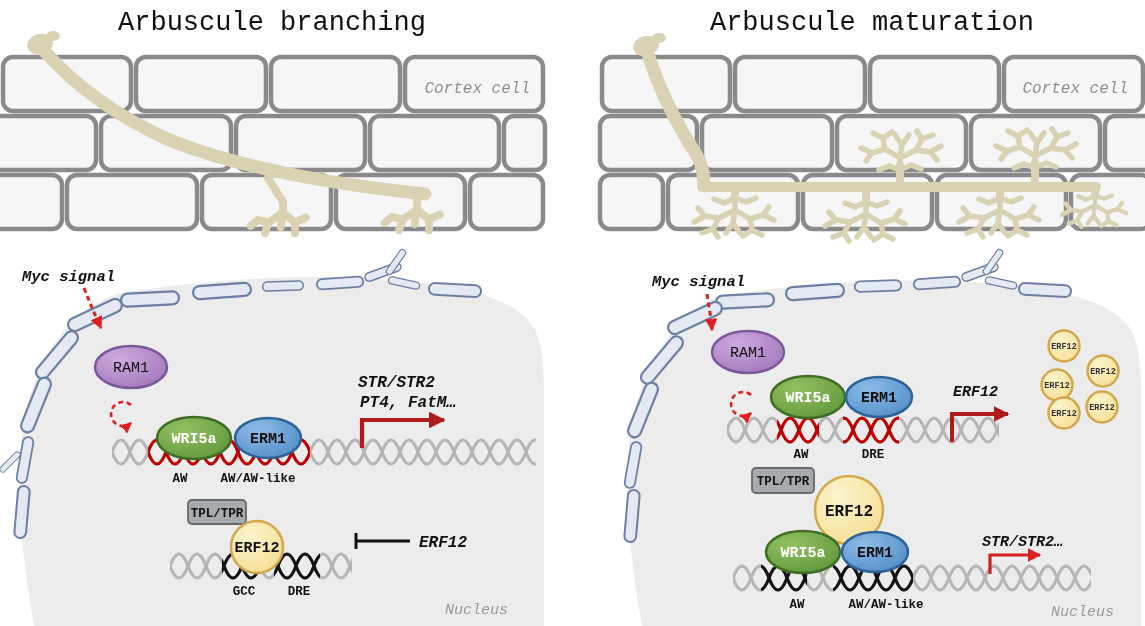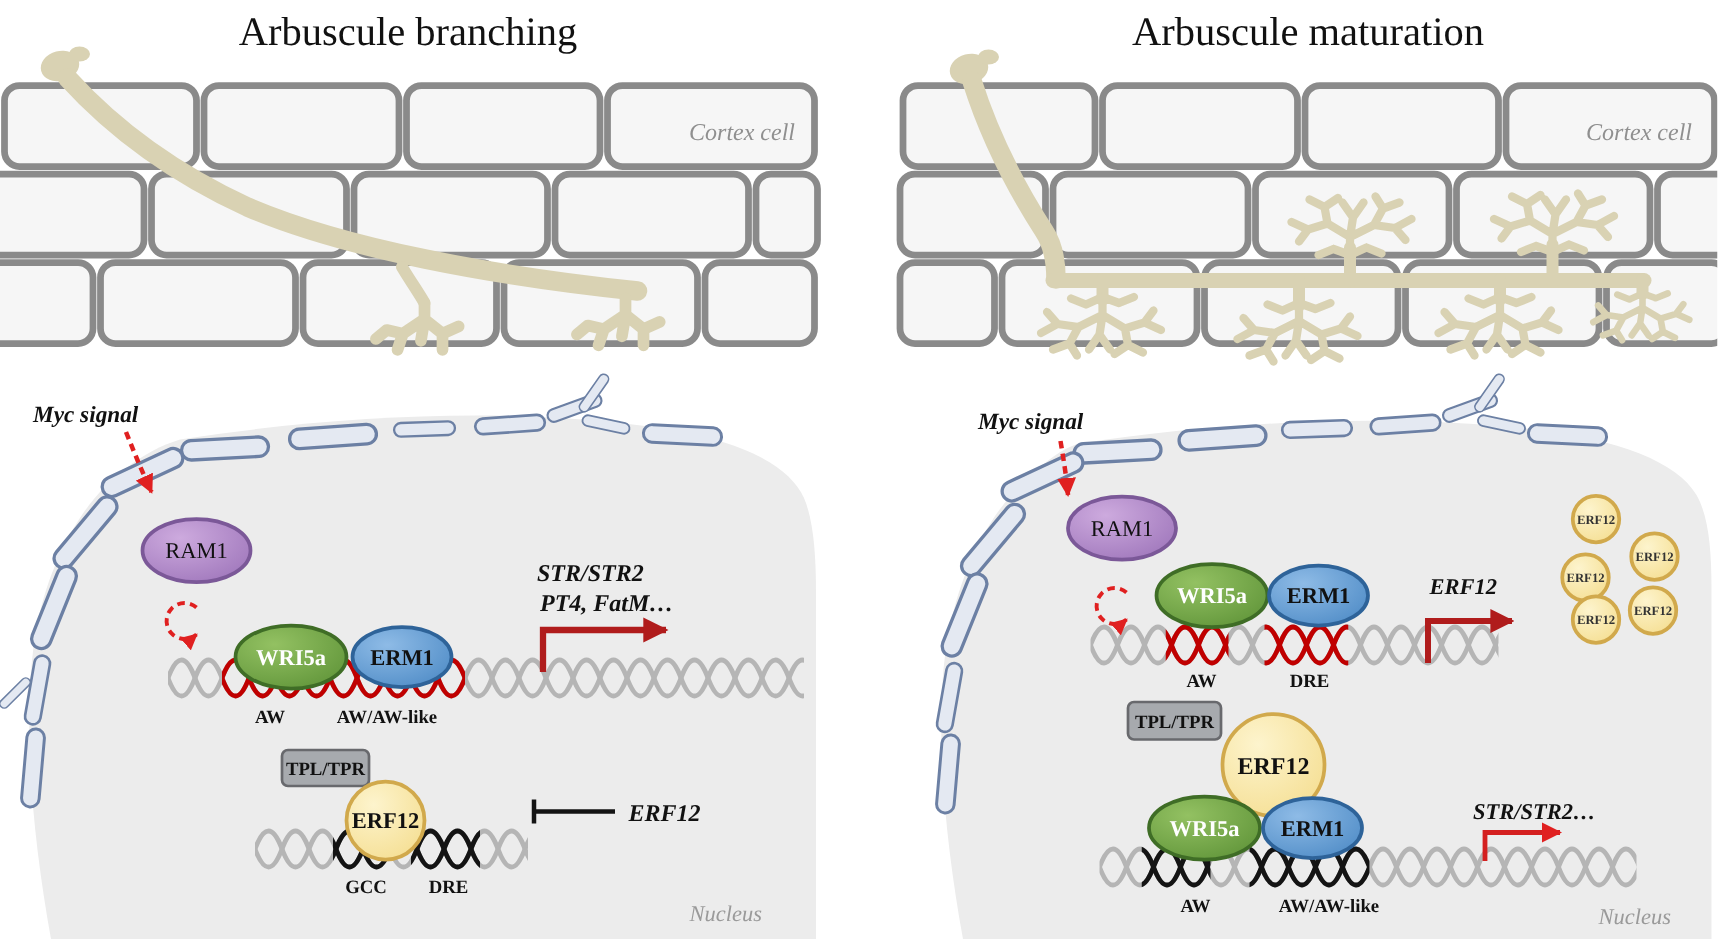--- a/index.html
+++ b/index.html
@@ -1,17 +1,17 @@
 <!DOCTYPE html>
 <html><head>
 <meta charset="utf-8">
 <style>
   html,body{margin:0;padding:0;background:#fff;}
   #stage{position:relative;width:1145px;height:626px;background:#fff;overflow:hidden;
-         font-family:Liberation Serif, serif;}
+         font-family:Liberation Mono, monospace;}
   svg{display:block;}
   .brick{fill:#f6f6f6;stroke:#8a8a8a;stroke-width:4.5;}
   .hy{stroke:#d9d2b3;fill:none;stroke-linecap:round;stroke-linejoin:round;}
   .hyf{fill:#d9d2b3;stroke:none;}
   .nuc{fill:#ececec;stroke:none;}
   .mem{fill:#e4e9f2;stroke:#6c80a4;stroke-width:2.2;}
   .dg{stroke:#b5b5b5;fill:none;stroke-width:3.2;}
   .dr{stroke:#c00000;fill:none;stroke-width:3.2;}
   .dk{stroke:#141414;fill:none;stroke-width:3.2;}
   .arrR{stroke:#b01c1c;fill:none;}

